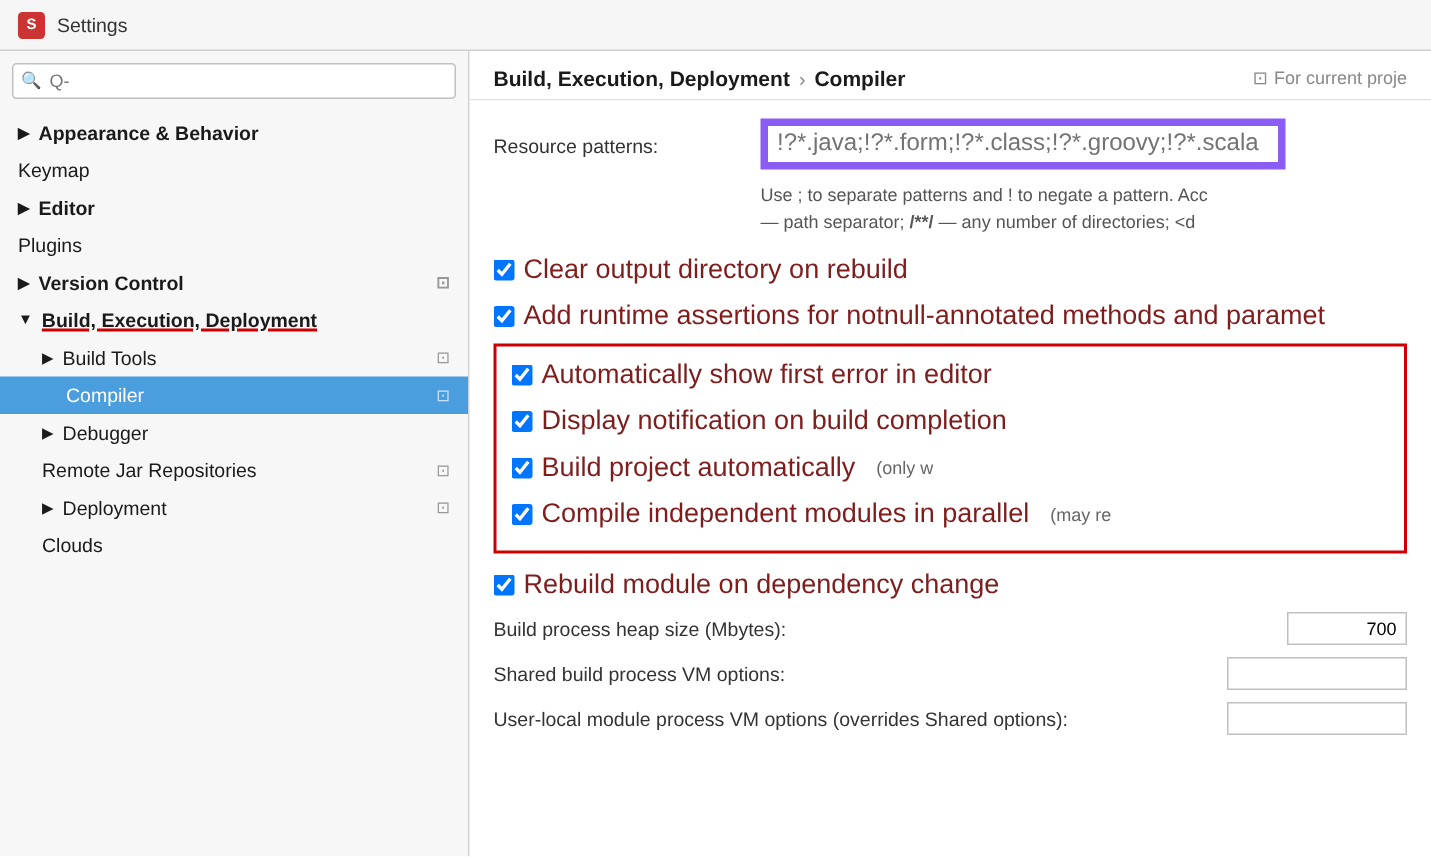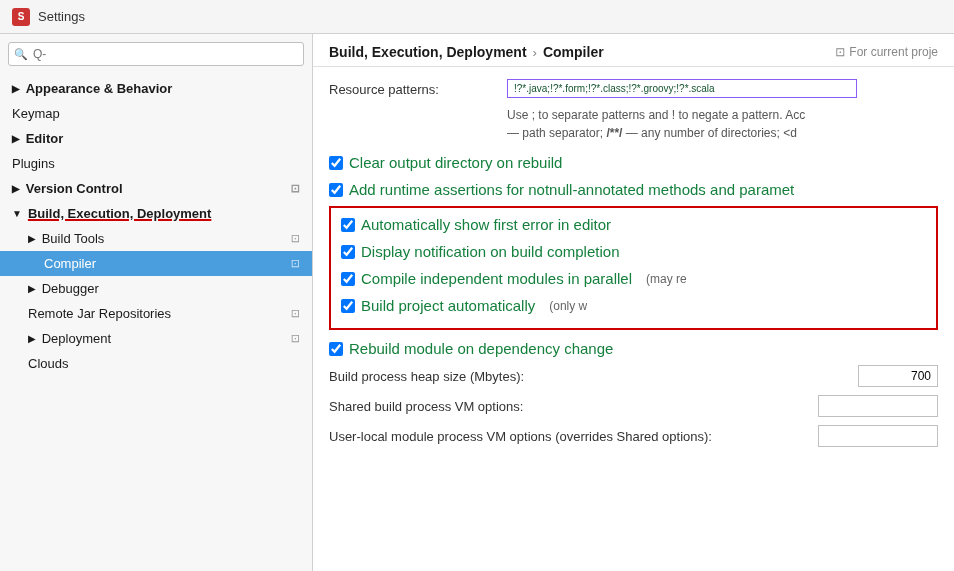--- a/index.html
+++ b/index.html
@@ -178,26 +178,26 @@
       margin-bottom: 8px;
       gap: 8px;
     }
     .form-label {
       font-size: 13px;
       color: #333;
       min-width: 170px;
       padding-top: 2px;
     }
     .form-input {
-      border: 1px solid #8b5cf6;
+      border: 5px solid #8b5cf6;
       padding: 3px 6px;
-      font-size: 10px;
+      font-size: 16px;
       min-width: 200px;
       background: #fff;
-      color: #14532d;
+      color: #737373;
     }
 
     .resource-hint {
       font-size: 12px;
       color: #555;
       margin-left: 178px;
       margin-bottom: 10px;
       line-height: 1.5;
     }
 
@@ -207,22 +207,22 @@
       gap: 6px;
       margin-bottom: 6px;
       padding: 2px 0;
     }
     .checkbox-row input[type=checkbox] {
       width: 14px;
       height: 14px;
       cursor: pointer;
     }
     .checkbox-label {
-      font-size: 15px;
-      color: #15803d;
+      font-size: 18px;
+      color: #7f1d1d;
     }
     .checkbox-suffix {
       font-size: 12px;
       color: #666;
       margin-left: 8px;
     }
 
     
     .highlight-box {
       border: 2px solid #cc0000;
@@ -393,30 +393,30 @@
           <input type="checkbox" id="show-first-error" checked="" style="">
           <label class="checkbox-label" for="show-first-error">Automatically show first error in editor</label>
         </div>
 
         <div class="checkbox-row">
           <input type="checkbox" id="display-notification" checked="" style="">
           <label class="checkbox-label" for="display-notification">Display notification on build completion</label>
         </div>
 
         <div class="checkbox-row">
+          <input type="checkbox" id="build-automatically" checked="" style="">
+          <label class="checkbox-label" for="build-automatically">Build project automatically</label>
+          <span class="checkbox-suffix">(only w</span>
+        </div>
+
+        <div class="checkbox-row">
           <input type="checkbox" id="compile-parallel" checked="" style="">
           <label class="checkbox-label" for="compile-parallel">Compile independent modules in parallel</label>
           <span class="checkbox-suffix">(may re</span>
         </div>
-
-        <div class="checkbox-row">
-          <input type="checkbox" id="build-automatically" checked="" style="">
-          <label class="checkbox-label" for="build-automatically">Build project automatically</label>
-          <span class="checkbox-suffix">(only w</span>
-        </div>
       </div>
 
       <div class="checkbox-row">
         <input type="checkbox" id="rebuild-module" checked="" style="">
         <label class="checkbox-label" for="rebuild-module">Rebuild module on dependency change</label>
       </div>
 
       <div class="form-number-row">
         <span class="form-number-label">Build process heap size (Mbytes):</span>
         <input class="form-number-input" type="text" value="700" style="">

